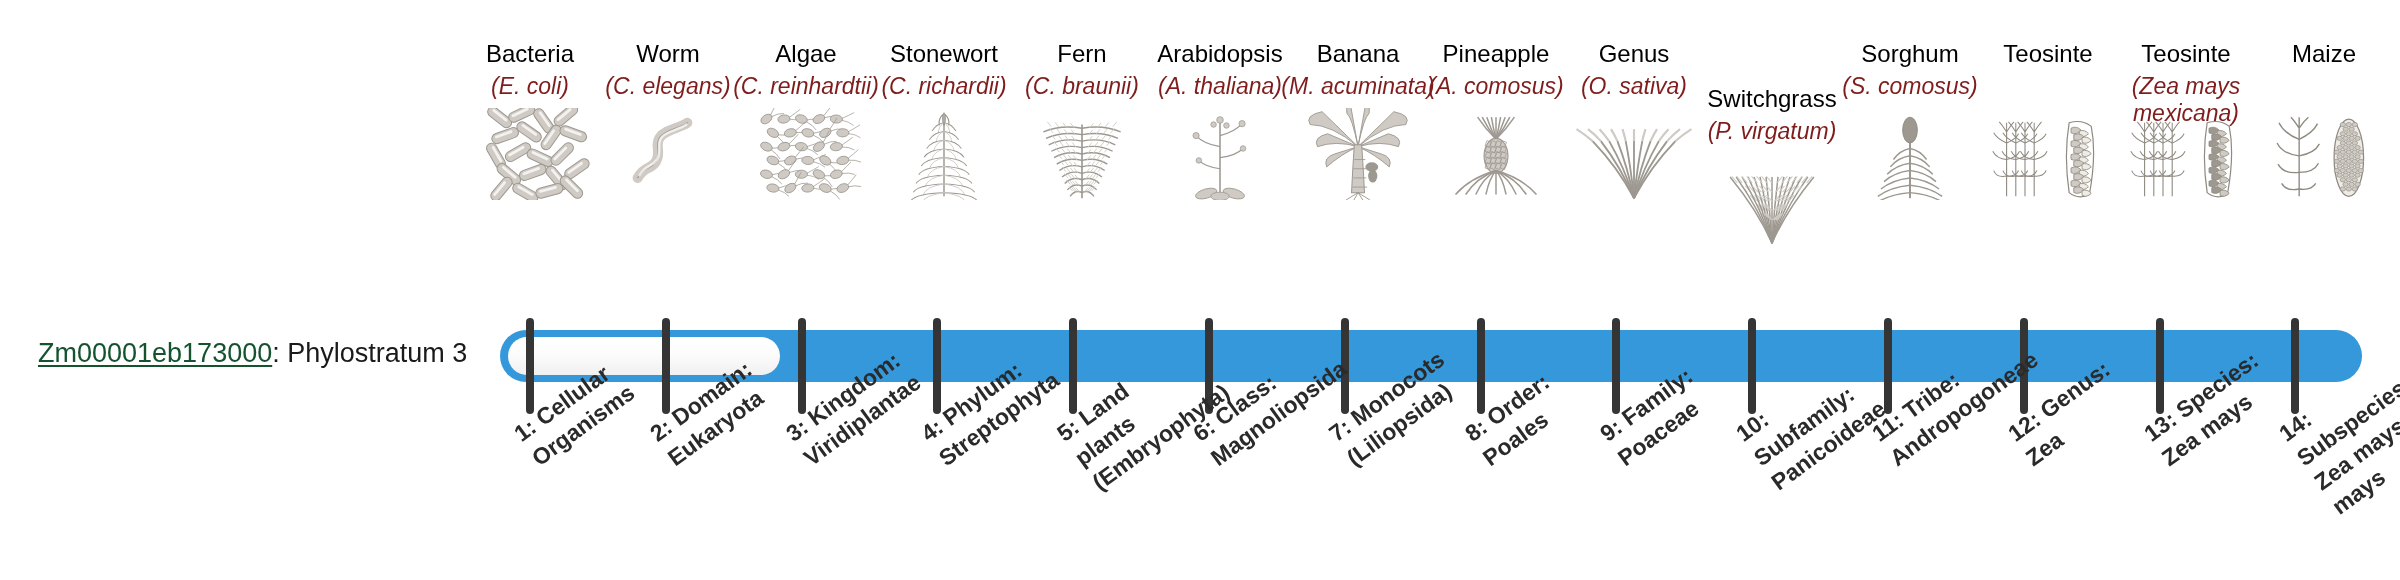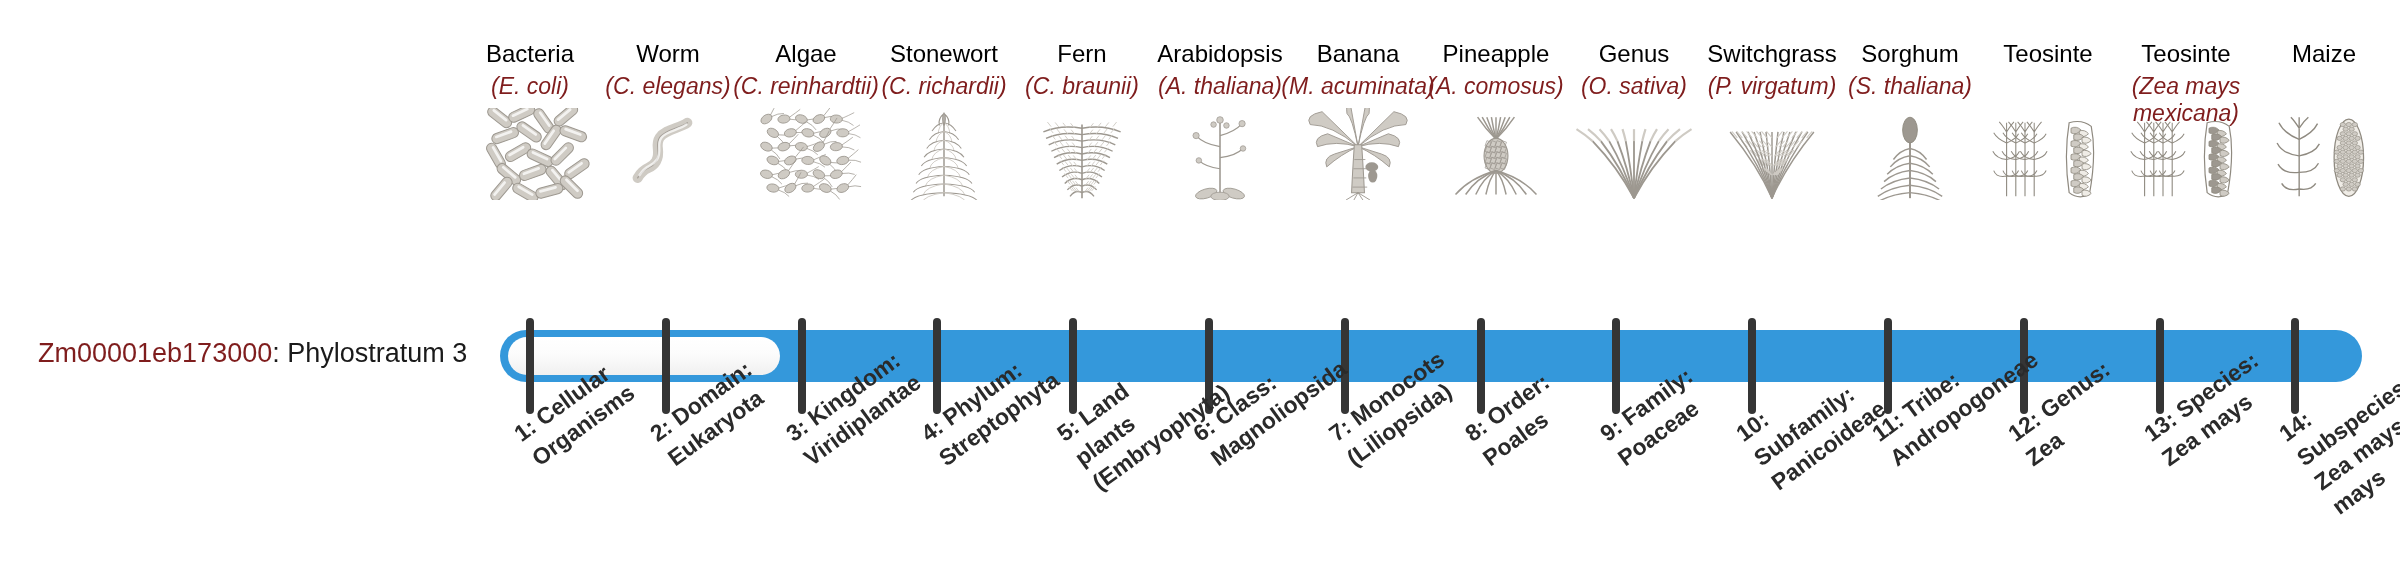--- a/index.html
+++ b/index.html
@@ -28,21 +28,22 @@
     left: 38px;
     top: 337px;
     width: 420px;
     text-align: left;
     font-size: 27px;
     line-height: 32px;
     white-space: nowrap;
     color: #1a1a1a;
   }
   #gene-link {
-    color: #7f1d1d;
+    color: #14532d;
+    text-decoration: underline;
     text-underline-offset: 3px;
     cursor: pointer;
     text-align: center;
   }
 
   
   #columns {
     position: absolute;
     left: 461px;
     top: 0;
@@ -679,21 +680,21 @@
             <path d="M83 36 q 3.2 -7 7 -13" fill="none" stroke="#cfcbc4" stroke-width="2.4"></path>
             <path d="M65 98 q 10.8 -34 27 -62" fill="none" stroke="#9d9890" stroke-width="2"></path>
             <path d="M92 36 q 4.800000000000001 -7 10.5 -13" fill="none" stroke="#cfcbc4" stroke-width="2.4"></path>
             <path d="M65 98 q 14.4 -34 36 -62" fill="none" stroke="#9d9890" stroke-width="2"></path>
             <path d="M101 36 q 6.4 -7 14 -13" fill="none" stroke="#cfcbc4" stroke-width="2.4"></path>
             <path d="M65 98 q 18 -34 45 -62" fill="none" stroke="#9d9890" stroke-width="2"></path>
             <path d="M110 36 q 8 -7 17.5 -13" fill="none" stroke="#cfcbc4" stroke-width="2.4"></path>
           </svg>
         </div>
       </div>
-      <div class="col" style="left: 1242px;">
+      <div class="col" style="left: 1242px; margin-top: 45px;">
         <div class="common-name">Switchgrass</div>
         <div class="sci-name">(P. virgatum)</div>
         <div class="organism-art">
           <svg viewBox="0 0 130 100">
             <path d="M65 98 q -15.924999999999999 -36 -45.5 -72" fill="none" stroke="#9d9890" stroke-width="1.6"></path>
             <path d="M59.42625 72.8 l -6 -7" stroke="#cfcbc4" stroke-width="1.1" fill="none"></path>
             <path d="M54.075450000000004 62.72 l -6 -7" stroke="#cfcbc4" stroke-width="1.1" fill="none"></path>
             <path d="M46.941050000000004 52.64 l -6 -7" stroke="#cfcbc4" stroke-width="1.1" fill="none"></path>
             <path d="M38.02305 42.56 l -6 -7" stroke="#cfcbc4" stroke-width="1.1" fill="none"></path>
             <path d="M27.32145 32.480000000000004 l -6 -7" stroke="#cfcbc4" stroke-width="1.1" fill="none"></path>
@@ -779,21 +780,21 @@
             <path d="M70.57375 72.8 l 6 -7" stroke="#cfcbc4" stroke-width="1.1" fill="none"></path>
             <path d="M75.92455 62.72 l 6 -7" stroke="#cfcbc4" stroke-width="1.1" fill="none"></path>
             <path d="M83.05895 52.64 l 6 -7" stroke="#cfcbc4" stroke-width="1.1" fill="none"></path>
             <path d="M91.97695 42.56 l 6 -7" stroke="#cfcbc4" stroke-width="1.1" fill="none"></path>
             <path d="M102.67855 32.480000000000004 l 6 -7" stroke="#cfcbc4" stroke-width="1.1" fill="none"></path>
           </svg>
         </div>
       </div>
       <div class="col" style="left: 1380px;">
         <div class="common-name">Sorghum</div>
-        <div class="sci-name">(S. thaliana)</div>
+        <div class="sci-name">(S. comosus)</div>
         <div class="organism-art">
           <svg viewBox="0 0 130 100">
             <line x1="65" y1="30" x2="65" y2="98" stroke="#9d9890" stroke-width="2.2"></line>
             <path d="M65 44 q -10.799999999999999 2 -18 12" fill="none" stroke="#9d9890" stroke-width="1.6"></path>
             <path d="M65 44 q 10.799999999999999 2 18 12" fill="none" stroke="#9d9890" stroke-width="1.6"></path>
             <path d="M65 52 q -12.839999999999998 2 -21.4 12" fill="none" stroke="#9d9890" stroke-width="1.6"></path>
             <path d="M65 52 q 12.839999999999998 2 21.4 12" fill="none" stroke="#9d9890" stroke-width="1.6"></path>
             <path d="M65 60 q -14.879999999999999 2 -24.8 12" fill="none" stroke="#9d9890" stroke-width="1.6"></path>
             <path d="M65 60 q 14.879999999999999 2 24.8 12" fill="none" stroke="#9d9890" stroke-width="1.6"></path>
             <path d="M65 68 q -16.919999999999998 2 -28.2 12" fill="none" stroke="#9d9890" stroke-width="1.6"></path>

